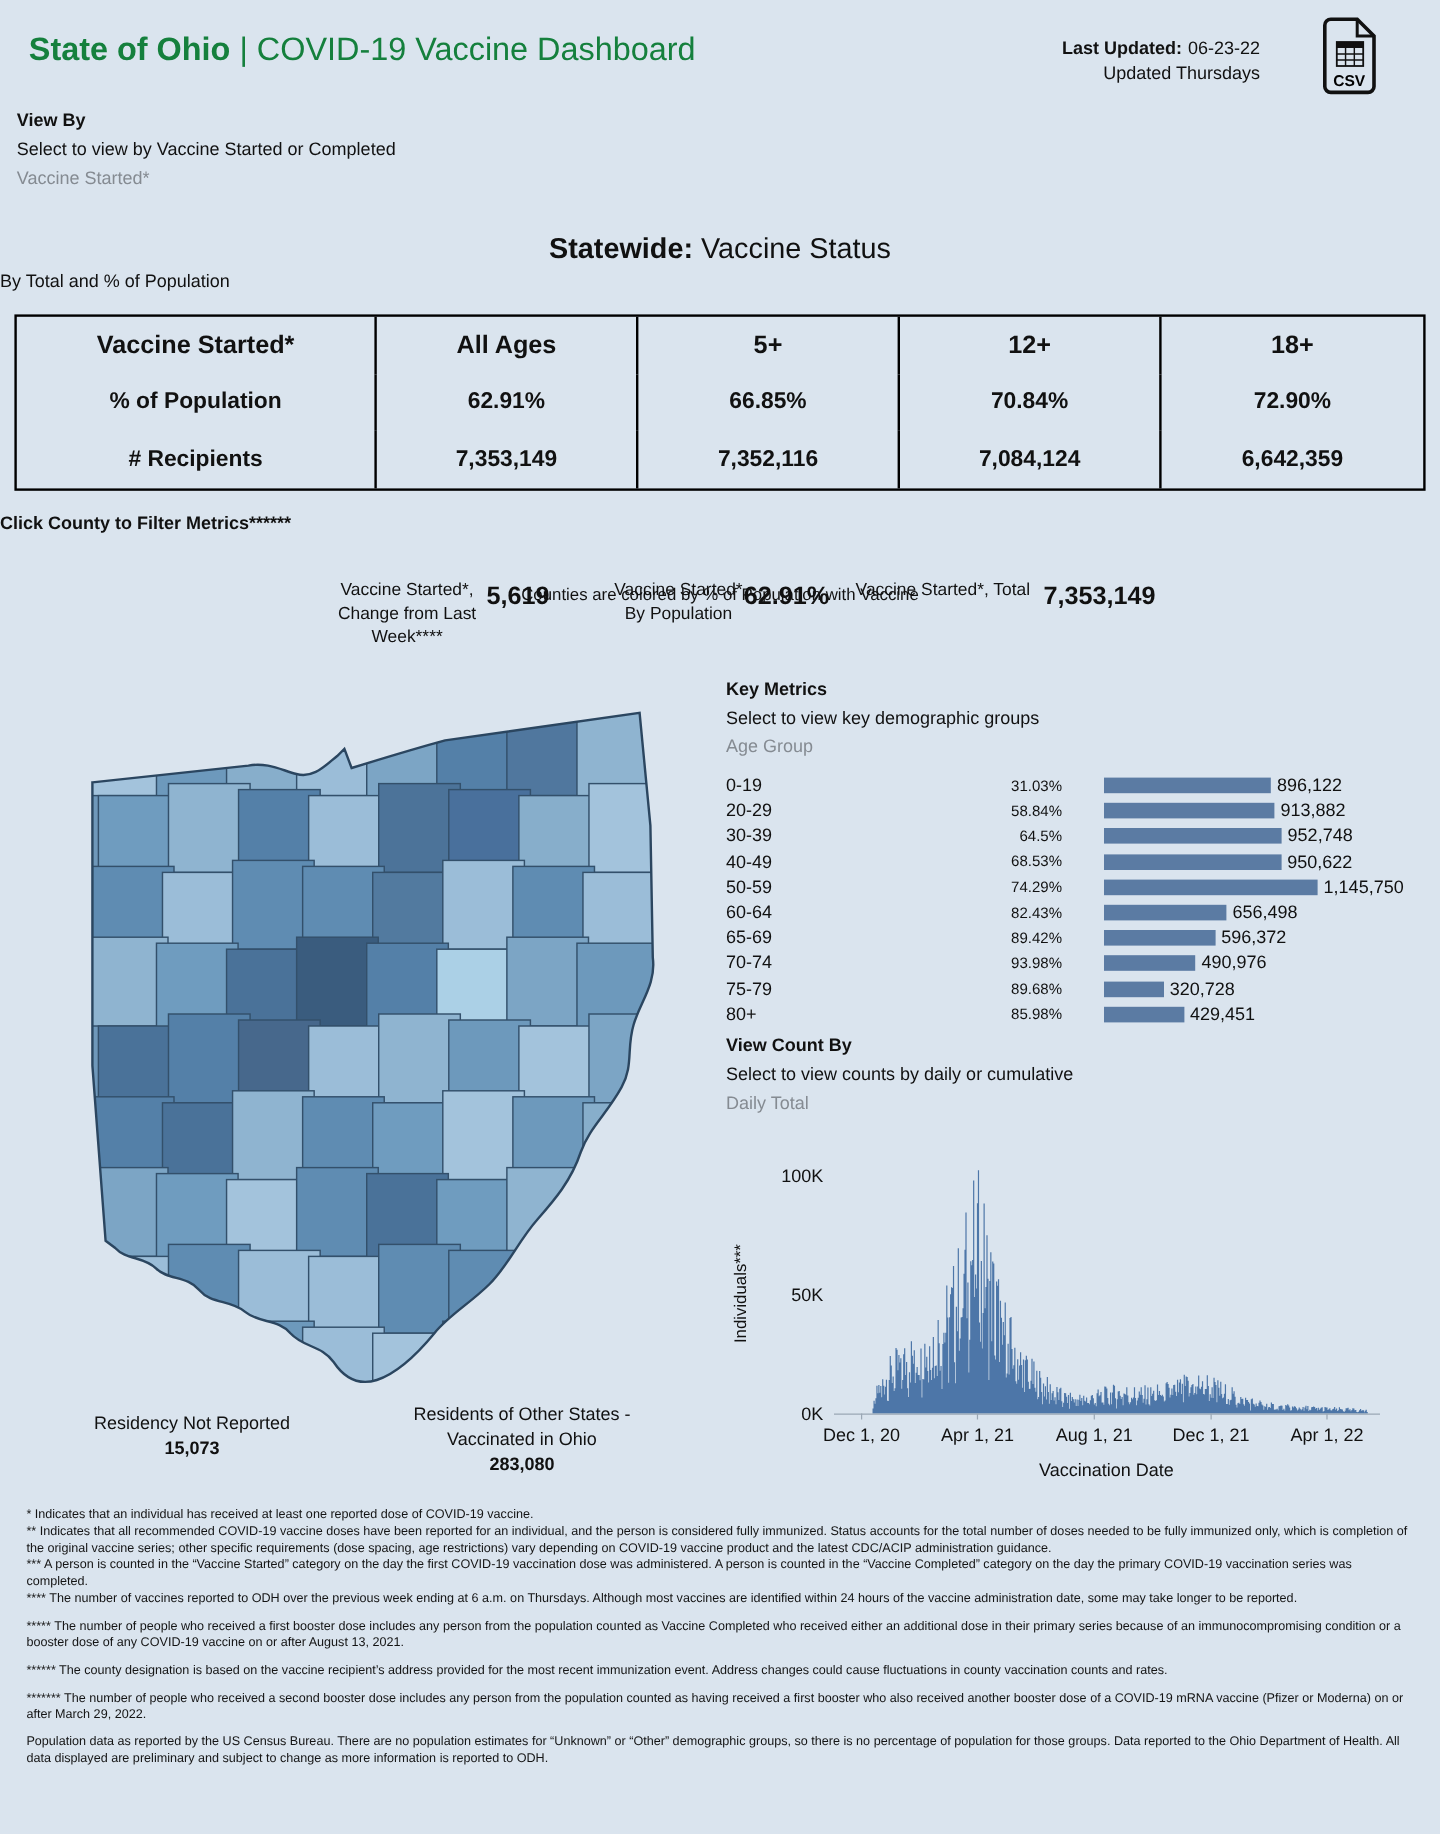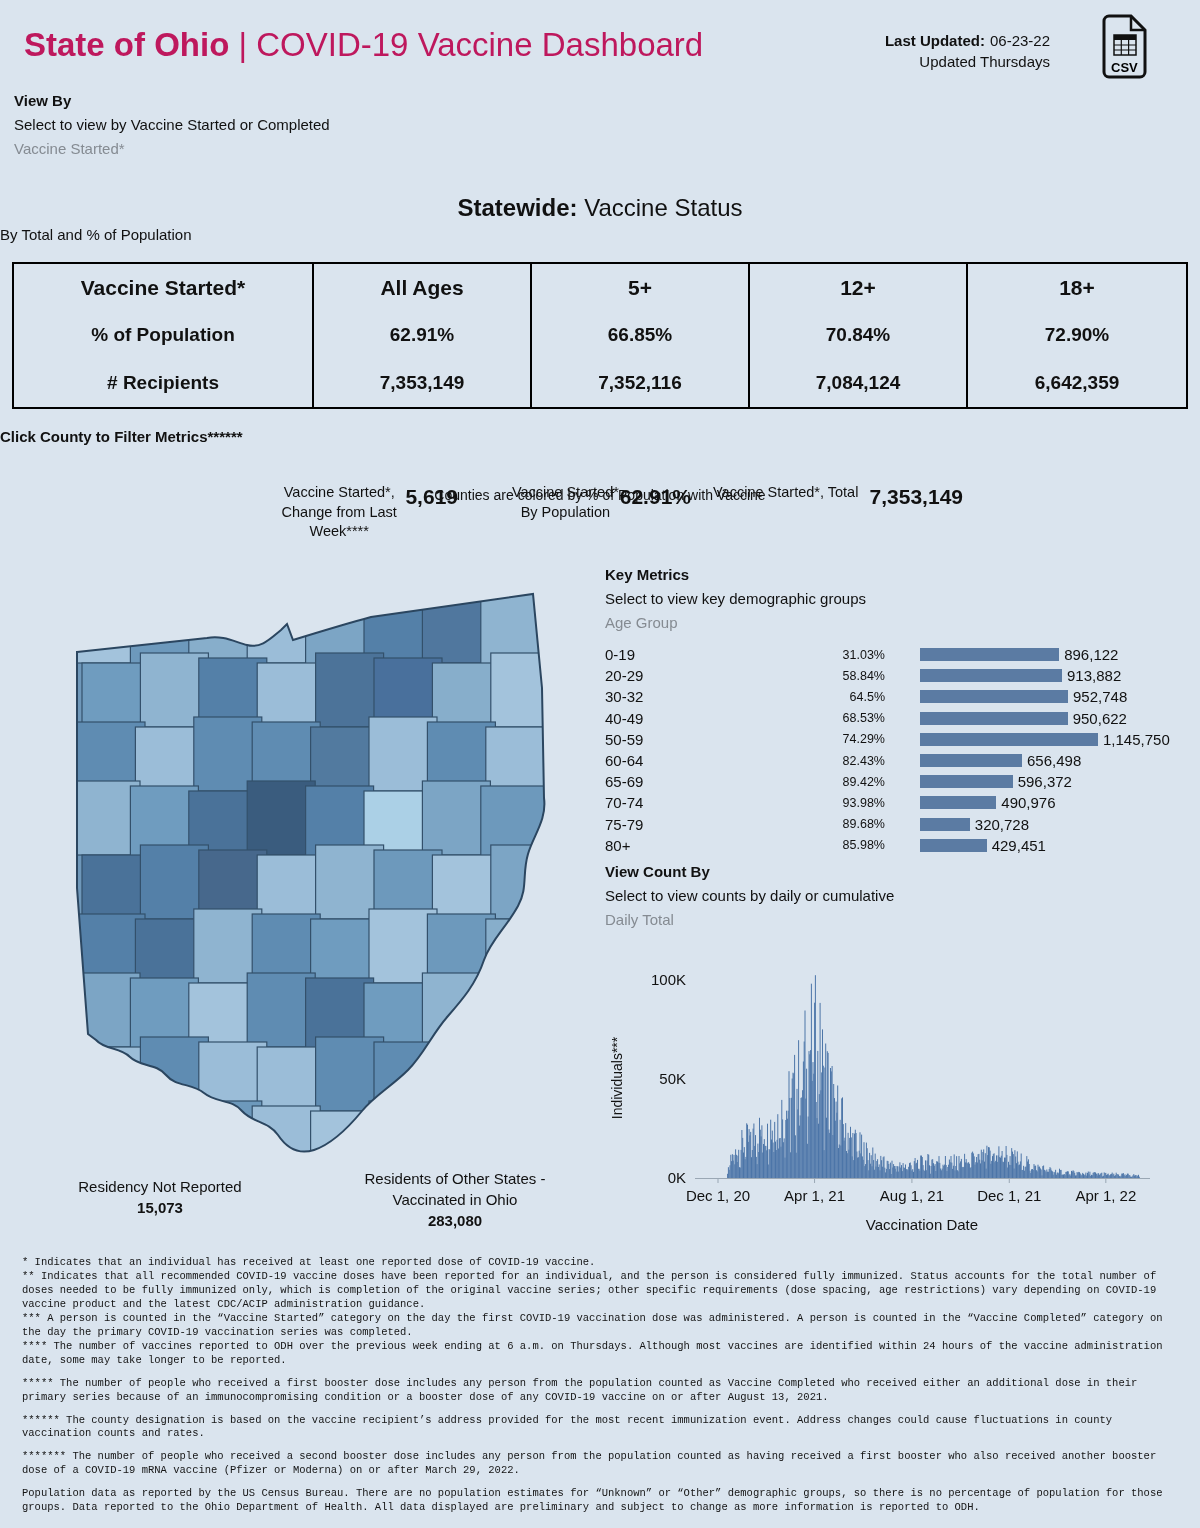--- a/index.html
+++ b/index.html
@@ -1,20 +1,20 @@
 <!DOCTYPE html>
 <html><head>
 <meta charset="utf-8">
 <style>
   * { margin:0; padding:0; box-sizing:border-box; }
   body { font-family:"Liberation Sans", sans-serif; background:#dae4ee; color:#111; }
   .page { position:relative; width:1200px; height:1528px; background:#dae4ee; overflow:hidden; }
   .b { font-weight:700; }
 
-  .title { position:absolute; left:24px; top:26px; font-size:33px; font-weight:400; color:#be185d; }
+  .title { position:absolute; left:24px; top:26px; font-size:27px; font-weight:400; color:#15803d; }
   .last-updated { position:absolute; left:810px; top:30px; width:240px; text-align:right; font-size:15px; line-height:1.4; }
   .last-updated .val { margin-left:5px; }
   .csv-btn { position:absolute; left:1100px; top:13px; width:50px; height:68px; cursor:pointer; }
 
   .viewby, .km, .vcb { font-size:15px; }
   .viewby { position:absolute; left:14px; top:92px; }
   .viewby .t, .km .t, .vcb .t { font-weight:700; margin-bottom:7px; }
   .viewby .hint, .km .hint, .vcb .hint { margin-bottom:7px; }
   .dropdown { color:#858b92; cursor:pointer; }
 
@@ -46,25 +46,25 @@
   .age-bar { display:inline-block; height:13px; }
   .age-count { margin-left:5px; font-size:15px; }
 
   .vcb { position:absolute; left:605px; top:863px; }
   #ts-svg { position:absolute; left:600px; top:938px; }
   #ts-svg text { font-family:"Liberation Sans", sans-serif; fill:#111; }
 
   #map-svg { position:absolute; left:55px; top:588px; }
 
   .residency { position:absolute; left:40px; top:1176px; width:240px; text-align:center; font-size:15px; line-height:1.4; }
-  .otherstates { position:absolute; left:330px; top:1168px; width:250px; text-align:center; font-size:15px; line-height:1.4; }
+  .otherstates { position:absolute; left:310px; top:1168px; width:250px; text-align:center; font-size:15px; line-height:1.4; }
   .residency .v, .otherstates .v { font-weight:700; }
 
   #footnotes { position:absolute; left:22px; top:1256px; width:1158px; font-size:10.5px; line-height:1.33; color:#141414; }
-  #footnotes p { margin:0;font-family:Liberation Mono, monospace; }
+  #footnotes p { margin:0; }
   #footnotes p.spaced { margin-top:9px; }
 </style>
 </head>
 <body>
 
 <div class="page">
 
   <div class="title">
     <span class="b">State of Ohio</span><span> | COVID-19 Vaccine Dashboard</span>
   </div>
@@ -147,21 +147,21 @@
       </div>
       <div class="age-row">
         <span class="age-label">20-29</span>
         <span class="age-pct">58.84%</span>
         <span class="age-barwrap">
           <span class="age-bar" style="width: 142px; background: rgb(91, 123, 163);"></span>
           <span class="age-count">913,882</span>
         </span>
       </div>
       <div class="age-row">
-        <span class="age-label">30-32</span>
+        <span class="age-label">30-39</span>
         <span class="age-pct">64.5%</span>
         <span class="age-barwrap">
           <span class="age-bar" style="width: 148px; background: rgb(91, 123, 163);"></span>
           <span class="age-count">952,748</span>
         </span>
       </div>
       <div class="age-row">
         <span class="age-label">40-49</span>
         <span class="age-pct">68.53%</span>
         <span class="age-barwrap">

